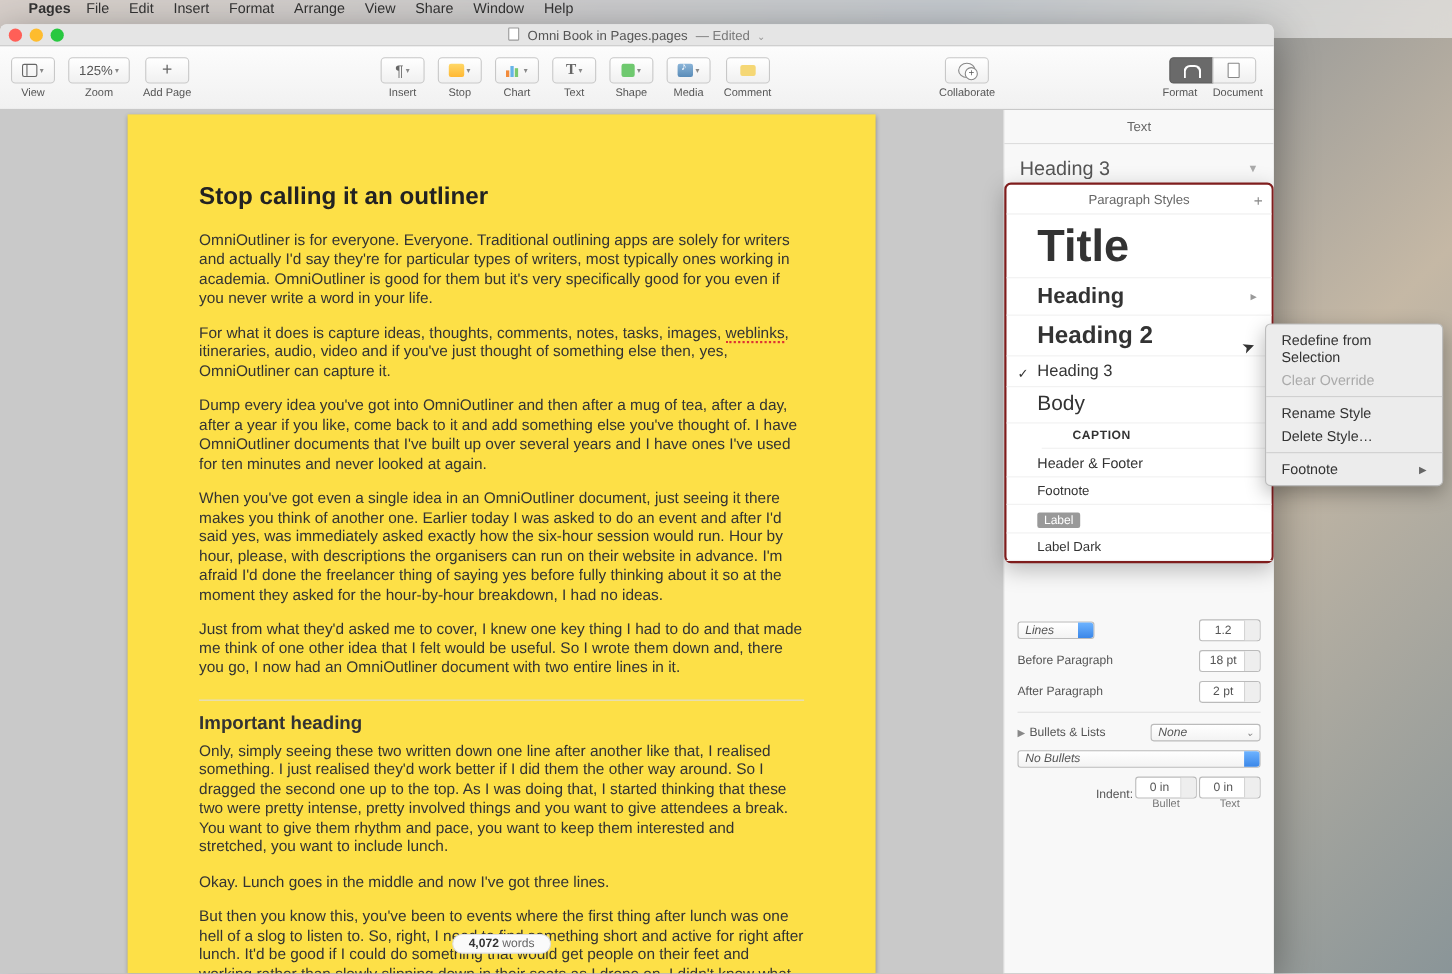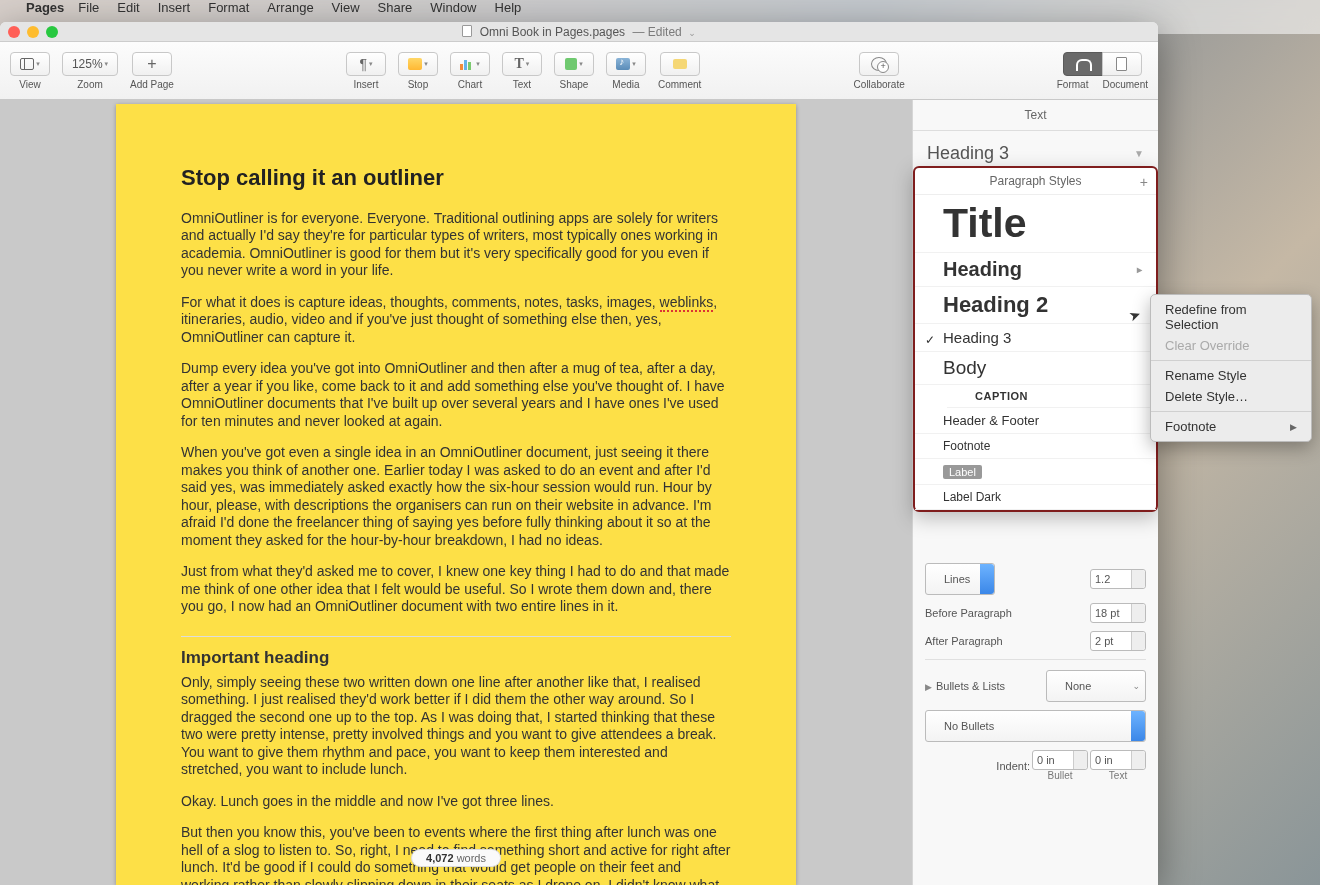--- a/index.html
+++ b/index.html
@@ -68,25 +68,25 @@
     .st-body{ font-size:19px;}
     .st-cap{ font-size:11px; font-weight:700; letter-spacing:0.5px;margin-left:32px;}
     .st-hf{ font-size:13px;}
     .st-fn{ font-size:12px;}
     .st-lbl span{ background:#999; color:#fff; padding:1px 6px; border-radius:2px; font-size:11px;}
     .st-lbld{ font-size:12px; color:#333;}
 
     
     .insp-fields { padding: 8px 12px; font-size:11px; color:#555;}
     .field-row{ display:flex; align-items:center; justify-content:space-between; margin-bottom:8px;}
-    .select { height:32px; border:1px solid #bbb; border-radius:3px; background:linear-gradient(#fff,#f3f3f3); font-size:11px; padding:0 18px 0 18px; position:relative; display:flex; align-items:center; }
+    .select { height:16px; border:1px solid #bbb; border-radius:3px; background:linear-gradient(#fff,#f3f3f3); font-size:11px; padding:0 18px 0 6px; position:relative; display:flex; align-items:center;font-style:italic; }
     .select .stepper, .numfield .stepper{ position:absolute; right:0; top:0; bottom:0; width:14px; background:linear-gradient(#6db3ff,#3b87e8); border-radius:0 3px 3px 0; display:flex; flex-direction:column;}
     .select.blue .stepper{ background:linear-gradient(#6db3ff,#3b87e8);}
     .select .stepper::before{content:"";}
-    .numfield{ width:56px; height:20px; border:1px solid #bbb; border-radius:3px; background:#fff; font-size:11px; padding:0 16px 0 4px; text-align:left; position:relative; line-height:18px;}
+    .numfield{ width:56px; height:20px; border:1px solid #bbb; border-radius:3px; background:#fff; font-size:11px; padding:0 16px 0 4px; text-align:center; position:relative; line-height:18px;}
     .numfield .stepper{ background:#eee; border-left:1px solid #ccc;}
     .disclosure{ color:#888; font-size:9px; margin-right:4px;}
     .sep-line{ height:1px; background:#e0e0e0; margin:6px 0 10px;}
     .indent-group{ text-align:center;}
     .small-label{ font-size:10px; color:#777; margin-top:0;}
 
     
     .context-menu { position:absolute; top:294px; left:1150px; width:162px; background:#ececec; border:1px solid #bcbcbc; border-radius:5px; box-shadow:0 6px 18px rgba(0,0,0,0.3); padding:4px 0; font-size:13px; z-index:50;}
     .cm-item{ padding:3px 14px; cursor:default;}
     .cm-item.disabled{ color:#aaa;}

